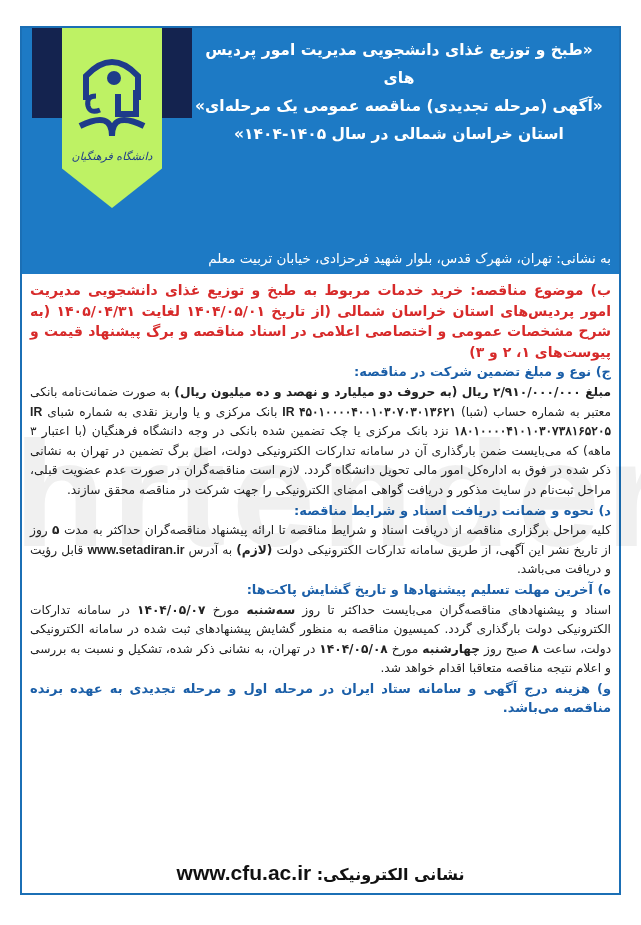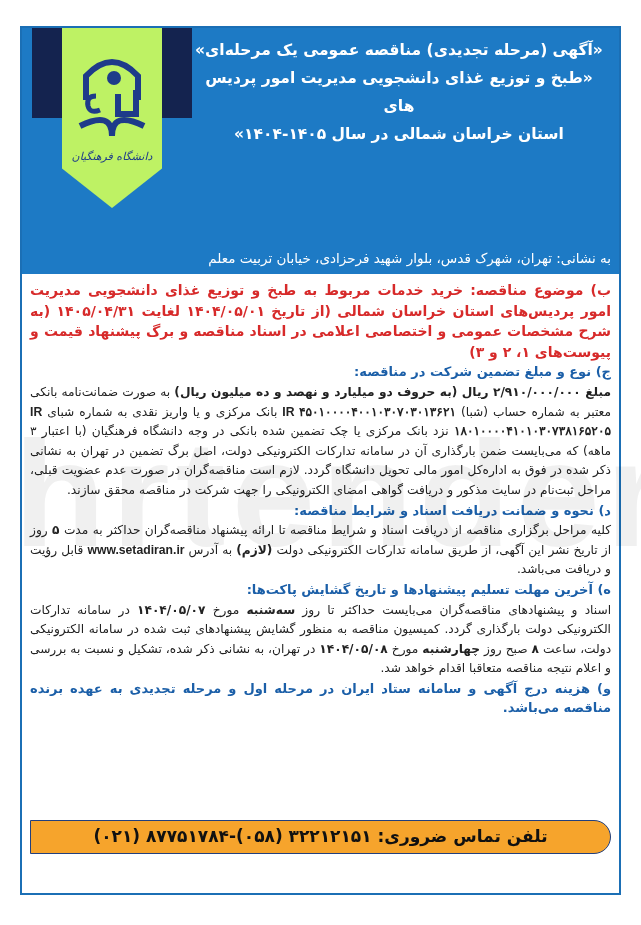--- a/index.html
+++ b/index.html
@@ -36,22 +36,22 @@
         <path d="M14 52 V28 Q40 0 66 28 V52" fill="none" stroke="#1e3b8a" stroke-width="6"></path>
         <circle cx="42" cy="30" r="7" fill="#1e3b8a"></circle>
         <path d="M24 48 q-10 0 -8 10 q2 8 12 4" fill="none" stroke="#1e3b8a" stroke-width="5"></path>
         <path d="M46 46 v20 h18 v-24" fill="none" stroke="#1e3b8a" stroke-width="6"></path>
         <path d="M8 78 Q40 62 40 88 Q40 62 72 78" fill="none" stroke="#1e3b8a" stroke-width="6"></path>
       </svg>
       <div class="logo-caption">دانشگاه فرهنگیان</div>
     </div>
 
     <div class="title-block">
+      <div>«طبخ و توزیع غذای دانشجویی مدیریت امور پردیس های</div>
       <div>«آگهی (مرحله تجدیدی) مناقصه عمومی یک مرحله‌ای»</div>
-      <div>«طبخ و توزیع غذای دانشجویی مدیریت امور پردیس های</div>
       <div>استان خراسان شمالی در سال ۱۴۰۵-۱۴۰۴»</div>
     </div>
 
 
     <div class="address">به نشانی: تهران، شهرک قدس، بلوار شهید فرحزادی، خیابان تربیت معلم</div>
   </div>
 
   <div class="body">
     <p style="margin:0;" class="red">
       <span>ب) موضوع مناقصه:</span>
@@ -90,20 +90,20 @@
       <span>صبح روز</span>
       <span class="bold">چهارشنبه</span>
       <span>مورخ</span>
       <span class="bold">۱۴۰۴/۰۵/۰۸</span>
       <span>در تهران، به نشانی ذکر شده، تشکیل و نسبت به بررسی و اعلام نتیجه مناقصه متعاقبا اقدام خواهد شد.</span>
     </p>
 
     <p style="margin:0;" class="blue-h">و) هزینه درج آگهی و سامانه ستاد ایران در مرحله اول و مرحله تجدیدی به عهده برنده مناقصه می‌باشد.</p>
   </div>
 
-  <div class="phone-bar">
-    <span>تلفن تماس ضروری:</span>
-    <span style="direction:ltr;unicode-bidi:embed;">(۰۲۱) ۸۷۷۵۱۷۸۴-(۰۵۸) ۳۲۲۱۲۱۵۱</span>
+
+  <div class="web-line">
+    <span>نشانی الکترونیکی:</span>
+    <span class="url">www.cfu.ac.ir</span>
   </div>
-
 
   <div class="watermark">hrtender</div>
 </div>
 
 </body></html>

